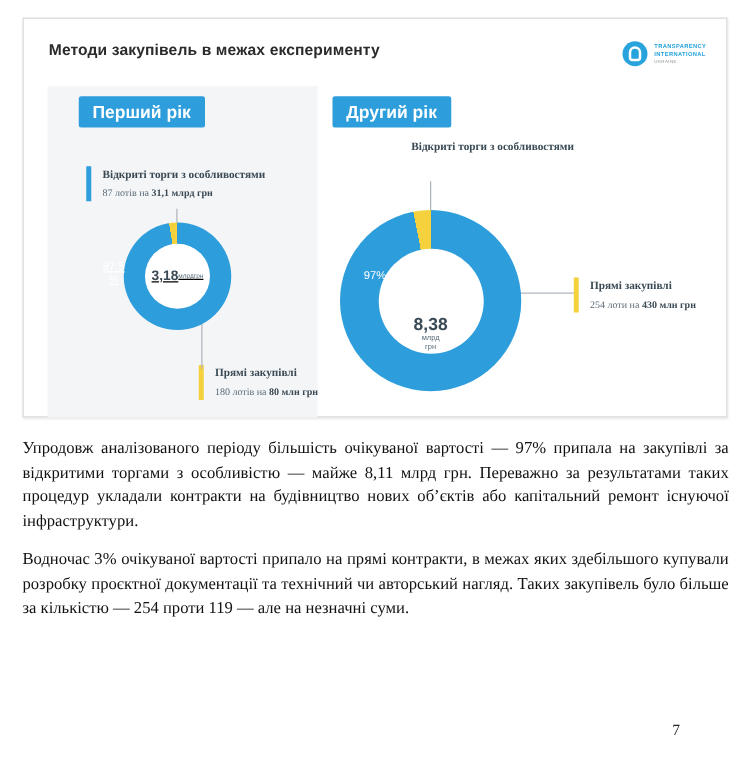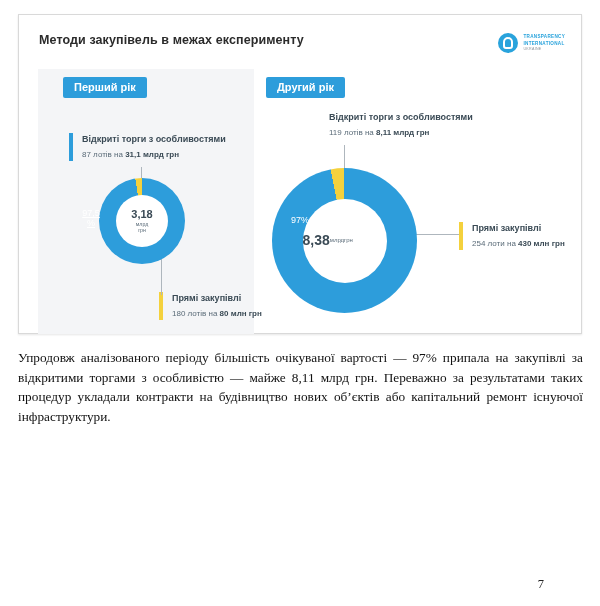--- a/index.html
+++ b/index.html
@@ -81,21 +81,21 @@
   .logo-text .sub {
     color: #8b9399;
     font-weight: normal;
     font-size: 3.6px;
   }
 
   
   .year-tag {
     position: absolute;
     font-family: "Liberation Sans", sans-serif;
-    font-size: 11px;
+    font-size: 14px;
     font-weight: bold;
     color: #ffffff;
     background: #2d9ddb;
     padding: 4px 11px 5px 11px;
     border-radius: 2px;
     white-space: nowrap;
   }
   #year1-tag { left: 44px; top: 62px; }
   #year2-tag { left: 247px; top: 62px; }
 
@@ -105,21 +105,21 @@
     left: 19px;
     top: 54px;
     width: 216px;
     height: 265px;
     background: #f4f5f7;
   }
 
   
   .legend {
     position: absolute;
-    font-family: Liberation Sans, sans-serif;
+    font-family: Liberation Serif, serif;
     line-height: 1.5;
   }
   .legend .lg-title {
     font-size: 9px;
     font-weight: bold;
     color: #3a4a55;
     white-space: nowrap;
   }
   .legend .lg-sub {
     font-size: 8px;
@@ -150,23 +150,24 @@
     background: conic-gradient(from 0deg, #2d9ddb 0deg 351deg, #f4d13d 351deg 360deg);
   }
   #donut1 .hole {
     position: absolute;
     left: 50%; top: 50%;
     transform: translate(-50%,-50%);
     width: 52px; height: 52px;
     border-radius: 50%;
     background: #ffffff;
     display: flex;
-    flex-direction: column;
+    flex-direction: row;
     align-items: center;
     justify-content: center;
+    text-decoration: underline;
   }
   #donut1 .hole .big {
     font-family: "Liberation Sans", sans-serif;
     font-size: 11px;
     font-weight: bold;
     color: #3a4a55;
     line-height: 1.1;
   }
   #donut1 .hole .small {
     font-family: "Liberation Sans", sans-serif;
@@ -183,22 +184,23 @@
     background: conic-gradient(from 0deg, #2d9ddb 0deg 349deg, #f4d13d 349deg 360deg);
   }
   #donut2 .hole {
     position: absolute;
     left: 50%; top: 50%;
     transform: translate(-50%,-50%);
     width: 84px; height: 84px;
     border-radius: 50%;
     background: #ffffff;
     display: flex;
+    flex-direction: column;
     align-items: center;
-    justify-content: flex-start;
+    justify-content: flex-end;
   }
   #donut2 .hole .big {
     font-family: "Liberation Sans", sans-serif;
     font-size: 14px;
     font-weight: bold;
     color: #3a4a55;
     line-height: 1.1;
   }
   #donut2 .hole .small {
     font-family: "Liberation Sans", sans-serif;
@@ -274,21 +276,20 @@
       <div class="lg-sub"><span>87 лотів на </span><b>31,1 млрд грн</b></div>
     </div>
 
     <div class="legend with-bar yellow" id="lg-year1-direct">
       <div class="lg-title">Прямі закупівлі</div>
       <div class="lg-sub"><span>180 лотів на </span><b>80 млн грн</b></div>
     </div>
 
     <div class="legend" id="lg-year2-open">
       <div class="lg-title">Відкриті торги з особливостями</div>
-      <div class="lg-sub"><span>119 лотів на </span><b>8,11 млрд грн</b></div>
     </div>
 
     <div class="legend with-bar yellow" id="lg-year2-direct">
       <div class="lg-title">Прямі закупівлі</div>
       <div class="lg-sub"><span>254 лоти на </span><b>430 млн грн</b></div>
     </div>
 
     <div class="leader" style="left:122px; top:152px; width:1px; height:12px;"></div>
     <div class="leader" style="left:127px; top:244px; width:15px; height:1px;"></div>
     <div class="leader" style="left:142px; top:244px; width:1px; height:36px;"></div>
@@ -312,16 +313,17 @@
         <div class="big">8,38</div>
         <div class="small">млрд</div>
         <div class="small">грн</div>
       </div>
     </div>
     <div class="pct-label" id="pct2">97%</div>
 
   </div>
 
   <div class="body-text" id="para1">Упродовж аналізованого періоду більшість очікуваної вартості — 97% припала на закупівлі за відкритими торгами з особливістю — майже 8,11 млрд грн. Переважно за результатами таких процедур укладали контракти на будівництво нових об’єктів або капітальний ремонт існуючої інфраструктури.</div>
+  <div class="body-text" id="para2">Водночас 3% очікуваної вартості припало на прямі контракти, в межах яких здебільшого купували розробку проєктної документації та технічний чи авторський нагляд. Таких закупівель було більше за кількістю — 254 проти 119 — але на незначні суми.</div>
 
   <div class="page-number">7</div>
 
 </div>
 
 </body></html>

